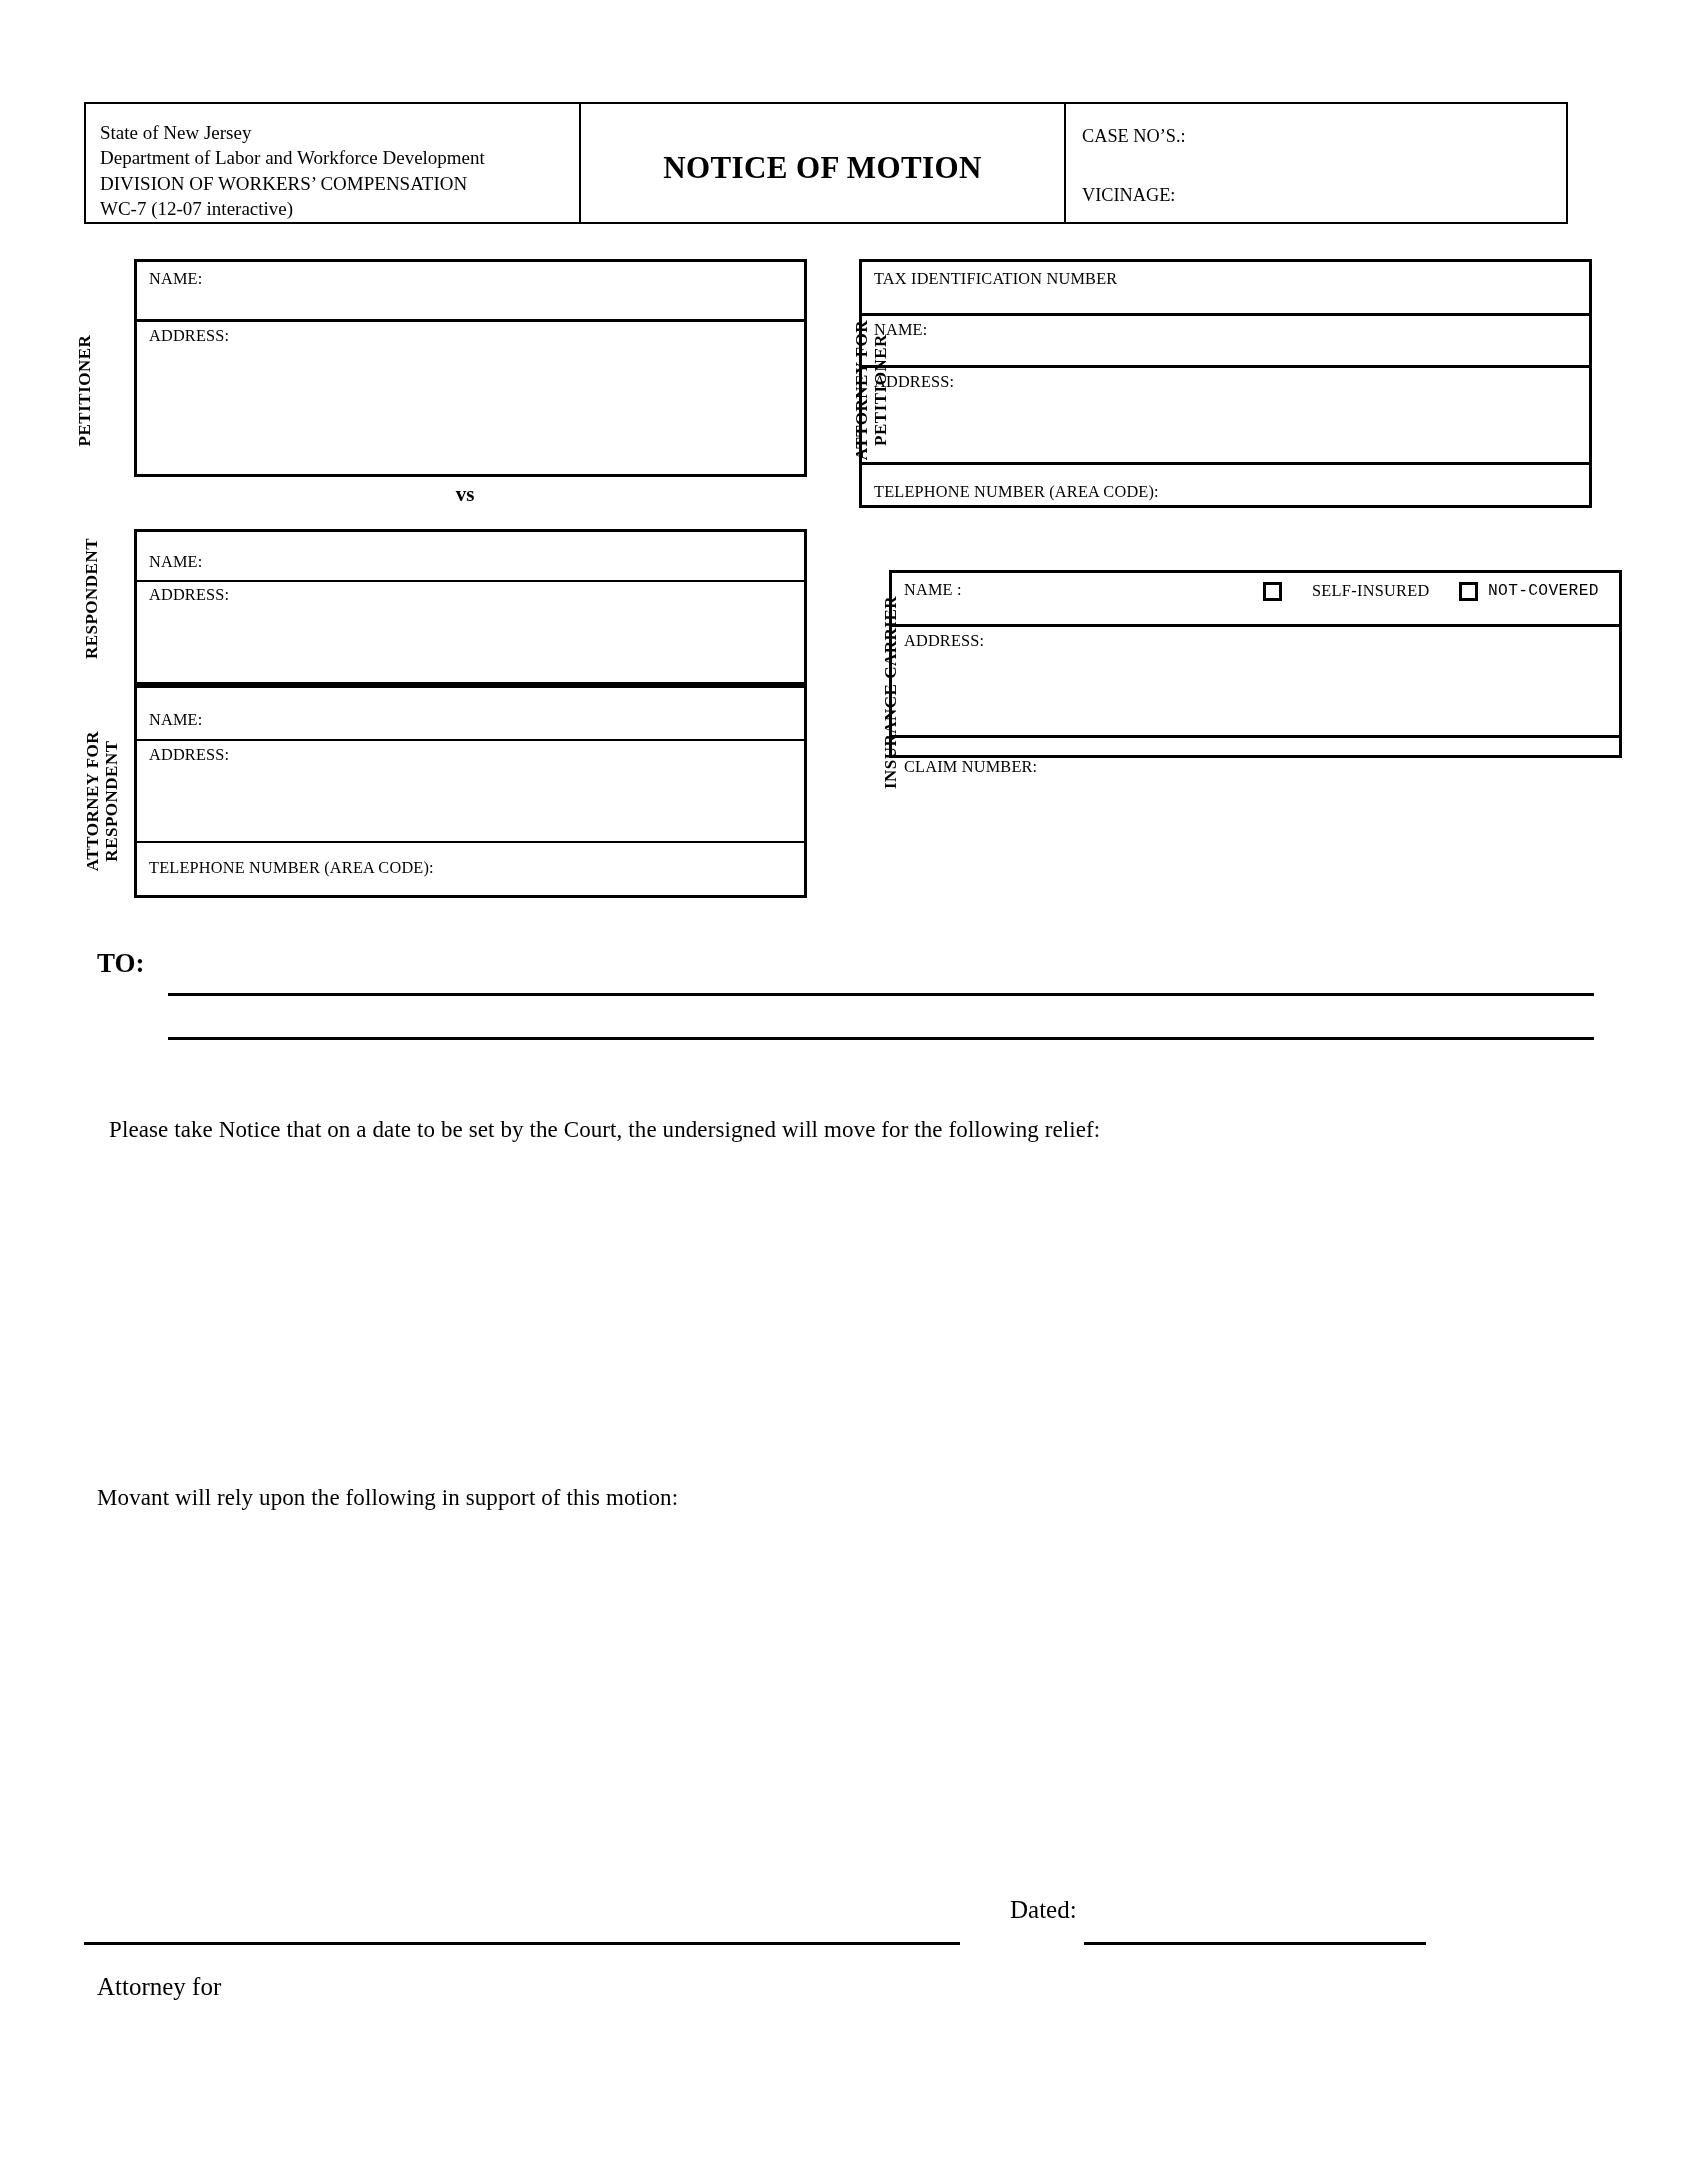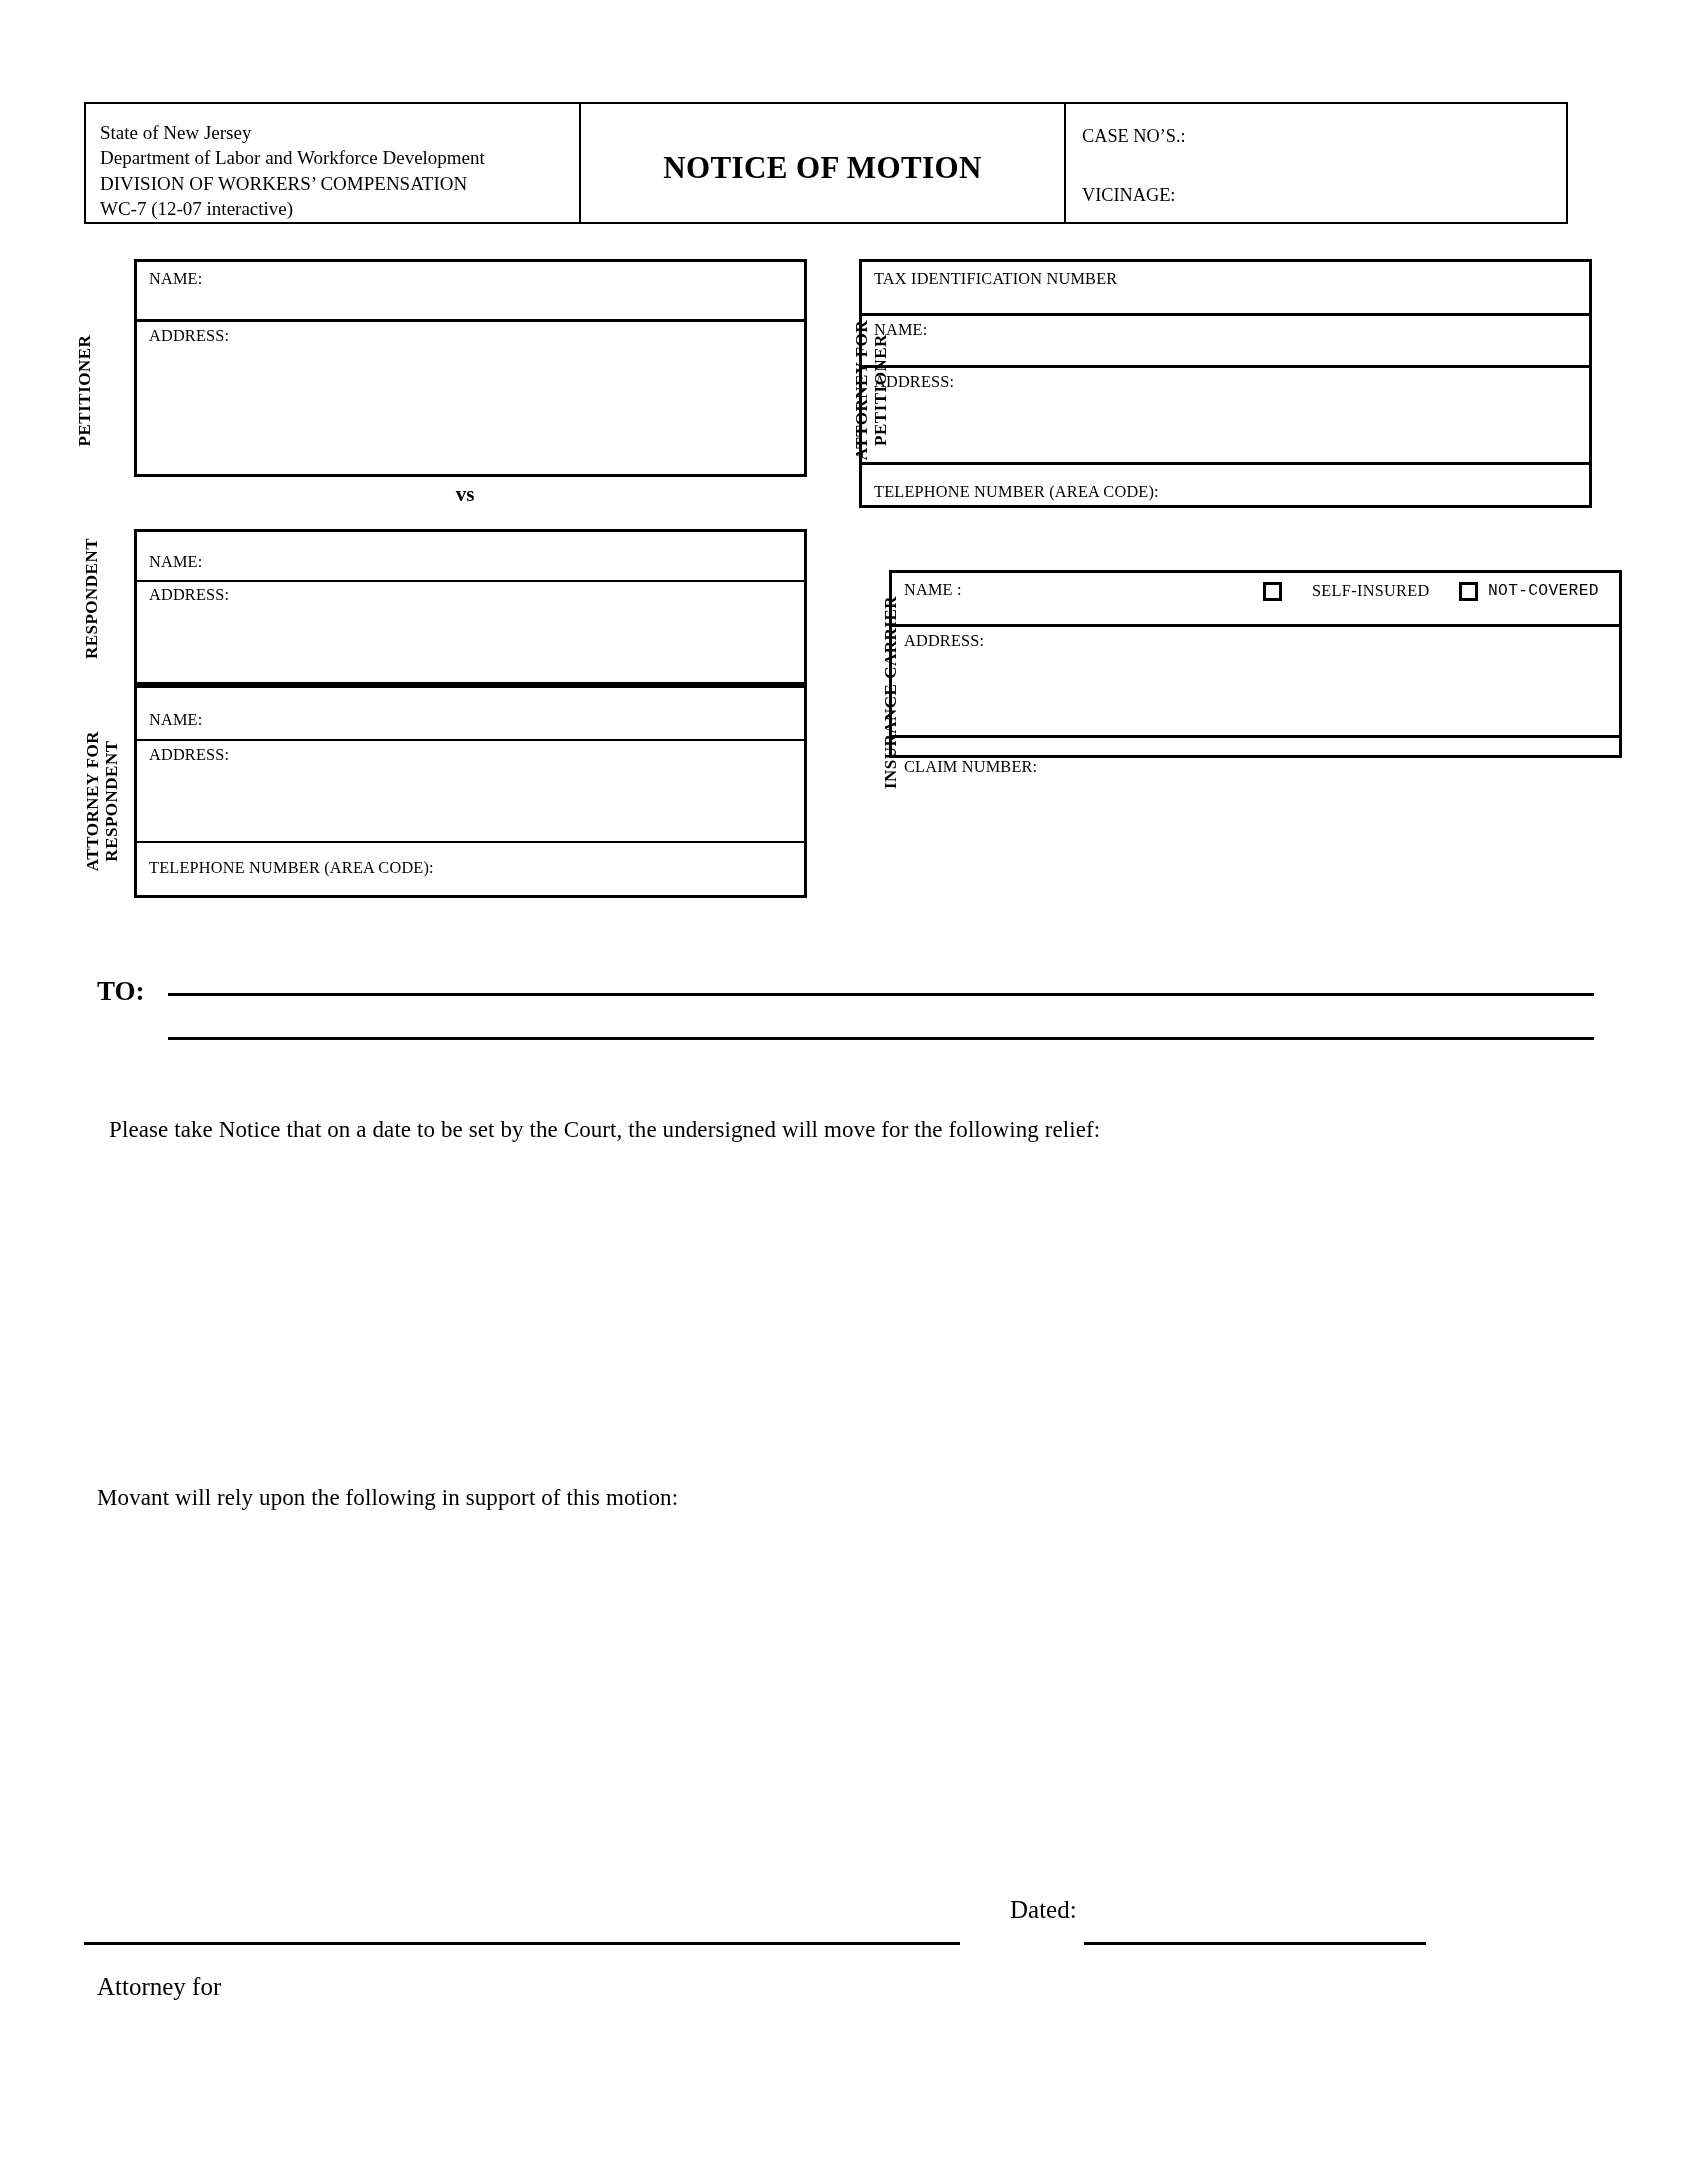--- a/index.html
+++ b/index.html
@@ -98,21 +98,20 @@
     letter-spacing: 0.3px;
     white-space: nowrap;
   }
 
   
   #to-label {
     position: absolute;
     left: 97px; top: 948px;
     font-size: 27px;
     font-weight: bold;
-    margin-top: 28px;
   }
   .rule {
     position: absolute;
     border-top: 3px solid #000;
   }
   #addr-caption {
     position: absolute;
     left: 168px; top: 1047px; width: 1426px;
     text-align: center;
     font-size: 18px;

